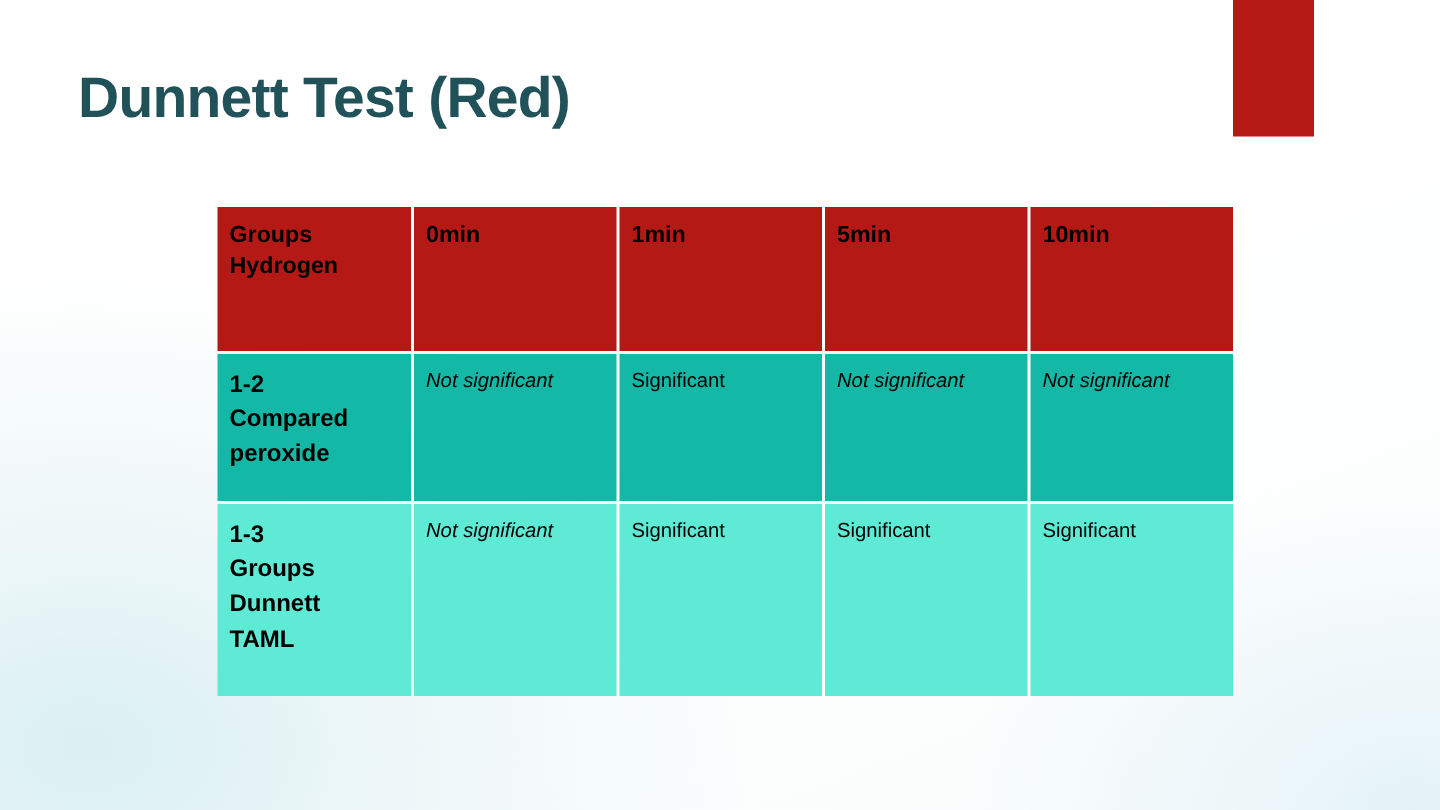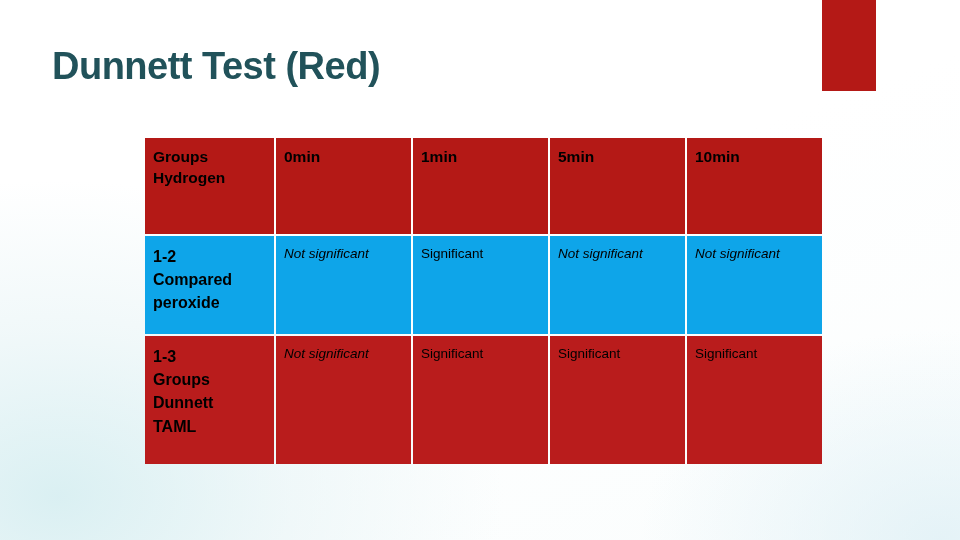--- a/index.html
+++ b/index.html
@@ -81,22 +81,22 @@
   tr.data-row td {
     font-size: 13.5px;
     line-height: 1.3;
   }
   tr.data-row td.group-cell {
     font-size: 16px;
     font-weight: bold;
     line-height: 1.45;
   }
 
-  tr.shade-dark td { background: #0ea5e9; }
-  tr.shade-light td { background: #b91c1c; }
+  tr.shade-dark td { background: #14b8a6; }
+  tr.shade-light td { background: #5eead4; }
 
   tr.row-1 td { height: 70px; }
   tr.row-2 td { height: 100px; }
   tr.row-3 td { height: 69px; }
 
   .sig-bold { font-weight: normal; }
   .sig-normal { font-weight: normal; font-style: italic; }
 </style>
 </head>
 <body>

